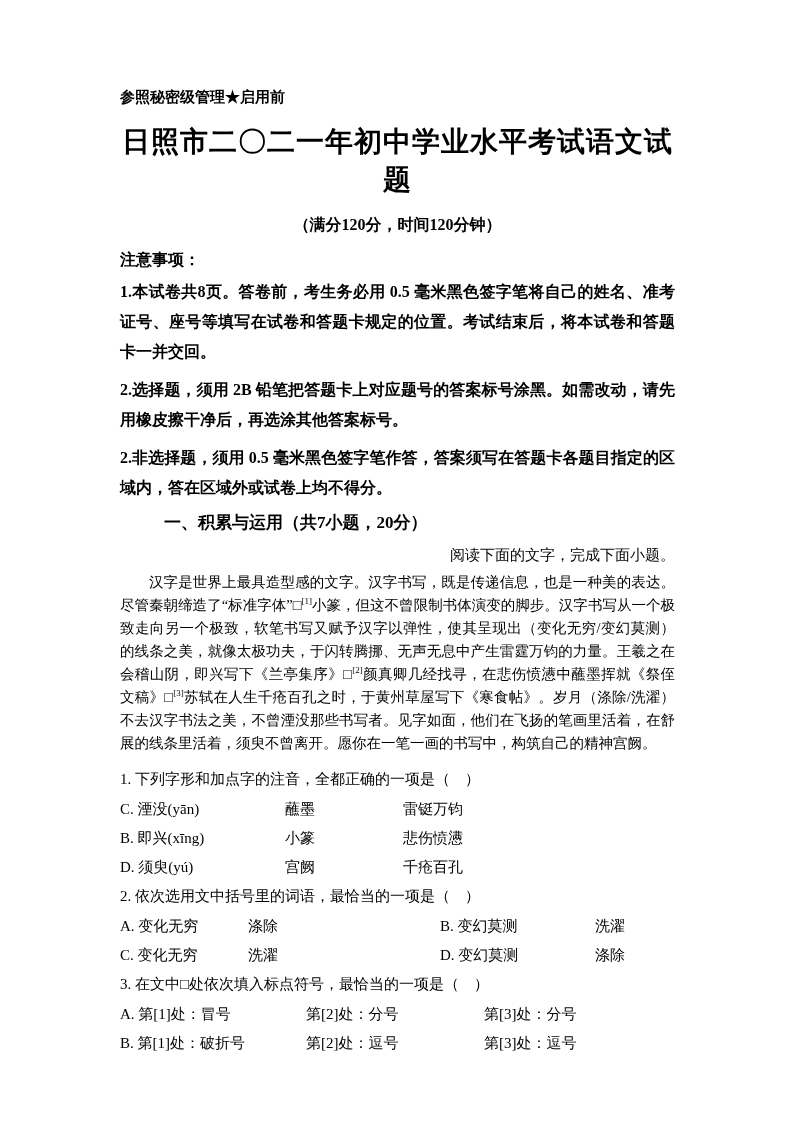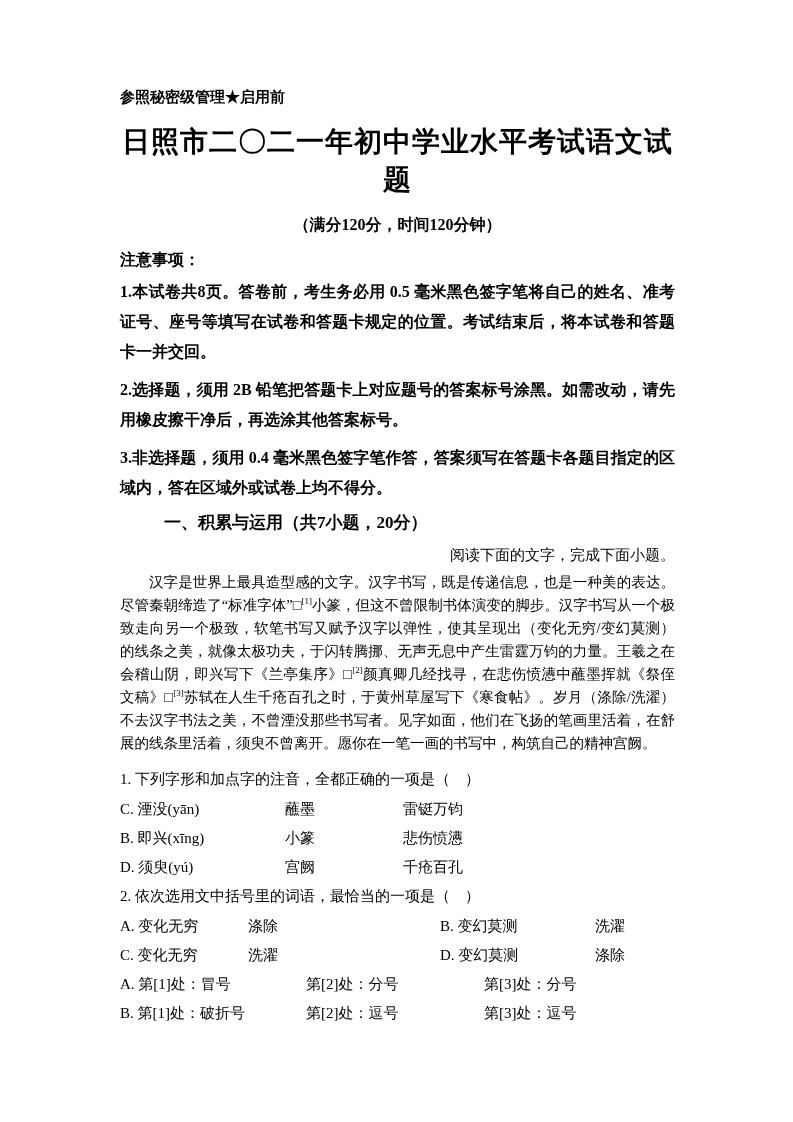--- a/index.html
+++ b/index.html
@@ -101,21 +101,21 @@
   <div class="security">参照秘密级管理★启用前</div>
 
   <div class="title">日照市二〇二一年初中学业水平考试语文试题</div>
 
   <div class="subtitle">（满分120分，时间120分钟）</div>
 
   <div class="notes-heading">注意事项：</div>
 
   <p class="note">1.本试卷共8页。答卷前，考生务必用 0.5 毫米黑色签字笔将自己的姓名、准考证号、座号等填写在试卷和答题卡规定的位置。考试结束后，将本试卷和答题卡一并交回。</p>
   <p class="note">2.选择题，须用 2B 铅笔把答题卡上对应题号的答案标号涂黑。如需改动，请先用橡皮擦干净后，再选涂其他答案标号。</p>
-  <p class="note">3.非选择题，须用 0.4 毫米黑色签字笔作答，答案须写在答题卡各题目指定的区域内，答在区域外或试卷上均不得分。</p>
+  <p class="note">2.非选择题，须用 0.5 毫米黑色签字笔作答，答案须写在答题卡各题目指定的区域内，答在区域外或试卷上均不得分。</p>
 
   <div class="section-heading">一、积累与运用（共7小题，20分）</div>
 
   <p class="reading-intro">阅读下面的文字，完成下面小题。</p>
 
   <p class="passage"><span>汉字是世界上最具造型感的文字。汉字书写，既是传递信息，也是一种美的表达。尽管秦朝缔造了“标准字体”□</span><sup>[1]</sup><span>小篆，但这不曾限制书体演变的脚步。汉字书写从一个极致走向另一个极致，软笔书写又赋予汉字以弹性，使其呈现出（变化无穷/变幻莫测）的线条之美，就像太极功夫，于闪转腾挪、无声无息中产生雷霆万钧的力量。王羲之在会稽山阴，即兴写下《兰亭集序》□</span><sup>[2]</sup><span>颜真卿几经找寻，在悲伤愤懑中蘸墨挥就《祭侄文稿》□</span><sup>[3]</sup><span>苏轼在人生千疮百孔之时，于黄州草屋写下《寒食帖》。岁月（涤除/洗濯）不去汉字书法之美，不曾湮没那些书写者。见字如面，他们在飞扬的笔画里活着，在舒展的线条里活着，须臾不曾离开。愿你在一笔一画的书写中，构筑自己的精神宫阙。</span></p>
 
   <div class="question">
     <p class="stem">1. 下列字形和加点字的注音，全都正确的一项是（　）</p>
     <div class="opt-row q1">
@@ -145,20 +145,21 @@
     </div>
     <div class="opt-row q2">
       <span class="c1">C. 变化无穷</span>
       <span class="c2">洗濯</span>
       <span class="c3">D. 变幻莫测</span>
       <span class="c4">涤除</span>
     </div>
   </div>
 
   <div class="question">
+    <p class="stem">3. 在文中□处依次填入标点符号，最恰当的一项是（　）</p>
     <div class="opt-row q3">
       <span class="c1">A. 第[1]处：冒号</span>
       <span class="c2">第[2]处：分号</span>
       <span class="c3">第[3]处：分号</span>
     </div>
     <div class="opt-row q3">
       <span class="c1">B. 第[1]处：破折号</span>
       <span class="c2">第[2]处：逗号</span>
       <span class="c3">第[3]处：逗号</span>
     </div>

